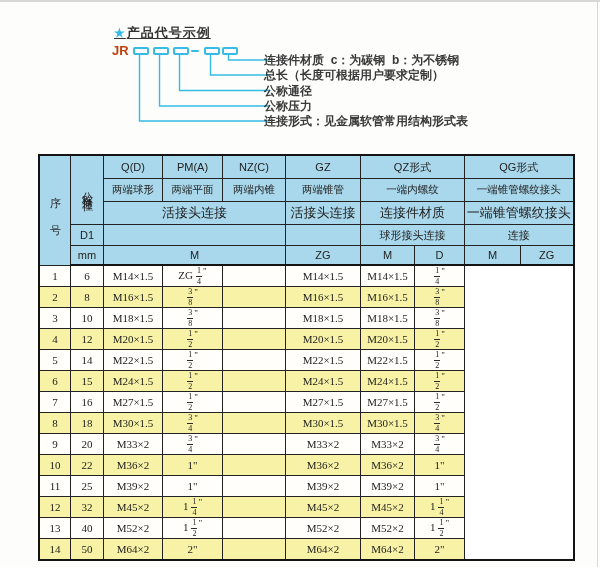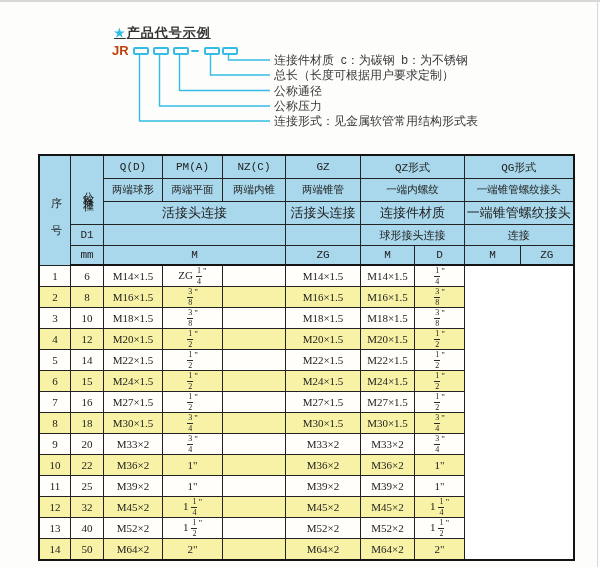--- a/index.html
+++ b/index.html
@@ -14,42 +14,42 @@
   .page-right-edge{position:absolute;right:2px;top:0;width:1px;height:100%;background:var(--edge);}
 
   
   .diagram-heading{position:absolute;left:114px;top:22px;font-size:13px;font-weight:bold;color:#333;letter-spacing:1px;text-decoration:underline;}
   .star{color:var(--accent);margin-right:1px;font-size:12px;}
   .code-prefix{position:absolute;left:112px;top:41px;font-size:13px;font-weight:bold;color:#c2410c;}
   .code-box{position:absolute;top:45px;width:12px;height:4px;border:2px solid var(--accent);border-radius:2px;background:#fff;}
   .code-dash{position:absolute;top:48px;width:8px;height:2px;background:var(--accent);border-radius:1px;}
   svg.connectors{position:absolute;left:0;top:0;pointer-events:none;}
   svg.connectors path{stroke:var(--accent);stroke-width:1.4;fill:none;}
-  .diagram-label{position:absolute;left:274px;font-size:12px;font-weight:normal;color:#3a3a3a;white-space:pre;line-height:14px;}
+  .diagram-label{position:absolute;left:264px;font-size:12px;font-weight:bold;color:#3a3a3a;white-space:pre;line-height:14px;}
 
   
   .table-title{
     position:absolute;left:33px;top:122px;margin:0;
     font-family:"Liberation Serif",serif;font-style:italic;font-weight:bold;
     font-size:19px;color:var(--title-ink);letter-spacing:2px;
   }
 
   
   table.ref{
     position:absolute;left:38px;top:152px;
     border-collapse:collapse;table-layout:fixed;
     border:2px solid #141414;background:#fff;
   }
   table.ref th,table.ref td{
     border:1px solid var(--border);
     text-align:center;vertical-align:middle;padding:0;overflow:hidden;
   }
   thead th{
     background:var(--header-bg);font-weight:normal;
-    font-size:11px;font-family:Liberation Mono, monospace;color:#222;margin-top:8px;
+    font-size:11px;font-family:Liberation Sans, sans-serif;color:#222;margin-top:8px;
   }
   thead tr.h1 th{height:22px;}
   thead tr.h2 th{height:22px;font-size:10.5px;}
   thead tr.h3 th{height:22px;font-size:13px;}
   thead tr.h4 th{height:20px;}
   thead tr.h5 th{height:18px;border-bottom:2px solid #141414;}
   tbody td{
     height:20px;font-size:11px;font-family:"Liberation Serif",serif;
     background:var(--row-white);color:#1d1d1d;
   }

